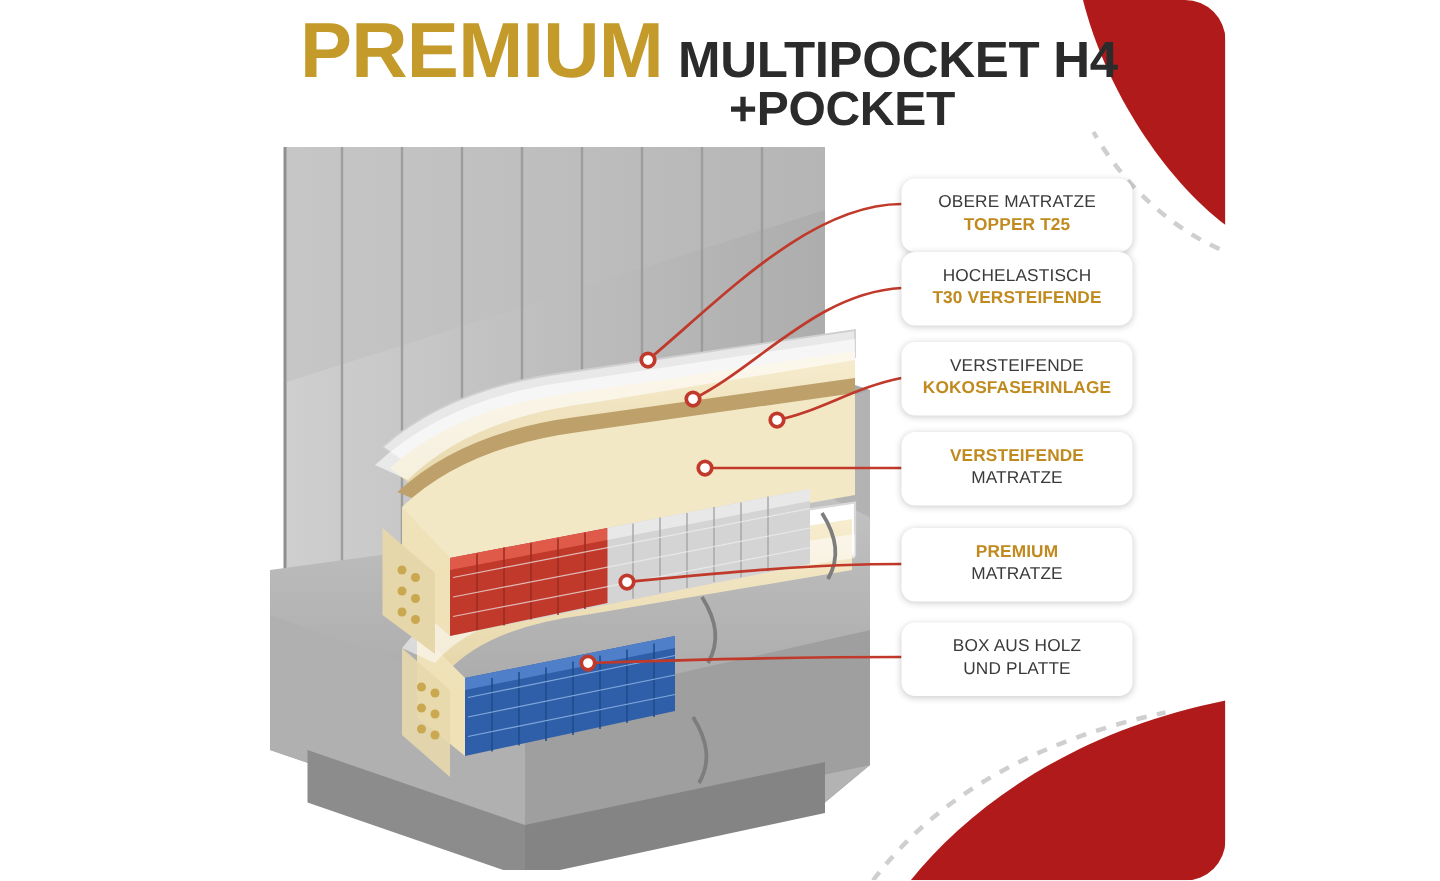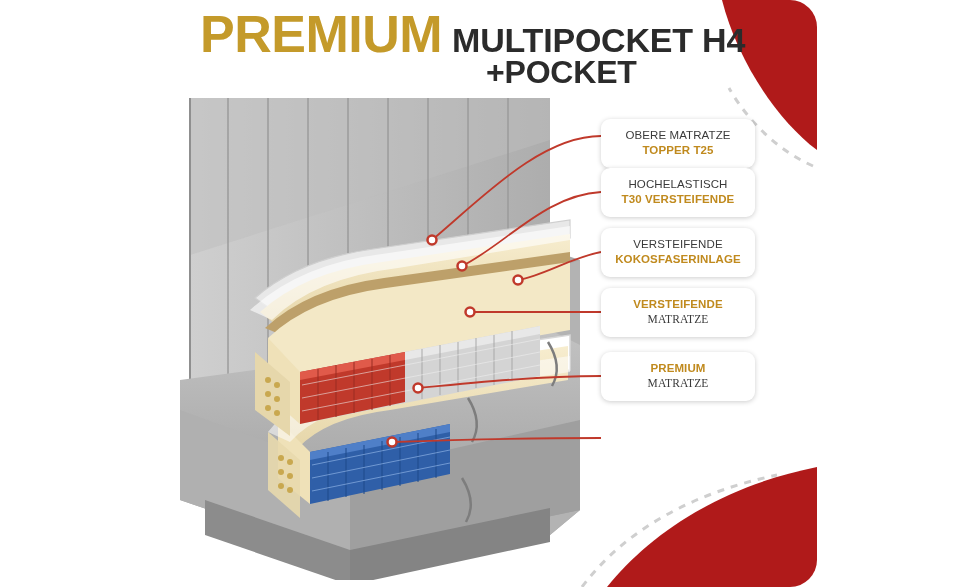--- a/index.html
+++ b/index.html
@@ -98,21 +98,20 @@
     white-space: nowrap;
   }
   .callout .gold {
     color: #c08a1e;
     font-weight: bold;
     text-align: center;
   }
   .callout .plain {
     color: #3a3a3a;
     font-weight: normal;
-    font-family: Liberation Serif, serif;
   }
   .callout .capline {
     color: #3a3a3a;
     font-weight: normal;
   }
 
   #callout-0 { left: 601px; top: 119px; }
   #callout-1 { left: 601px; top: 168px; }
   #callout-2 { left: 601px; top: 228px; }
   #callout-3 { left: 601px; top: 288px; }
@@ -331,14 +330,18 @@
   <div class="callout" id="callout-3">
     <span class="line gold">VERSTEIFENDE</span>
     <span class="line plain">MATRATZE</span>
   </div>
 
   <div class="callout" id="callout-4">
     <span class="line gold">PREMIUM</span>
     <span class="line plain">MATRATZE</span>
   </div>
 
+  <div class="callout" id="callout-5">
+    <span class="line capline">BOX AUS HOLZ</span>
+    <span class="line capline">UND PLATTE</span>
+  </div>
 
 </div>
 
 </body></html>

